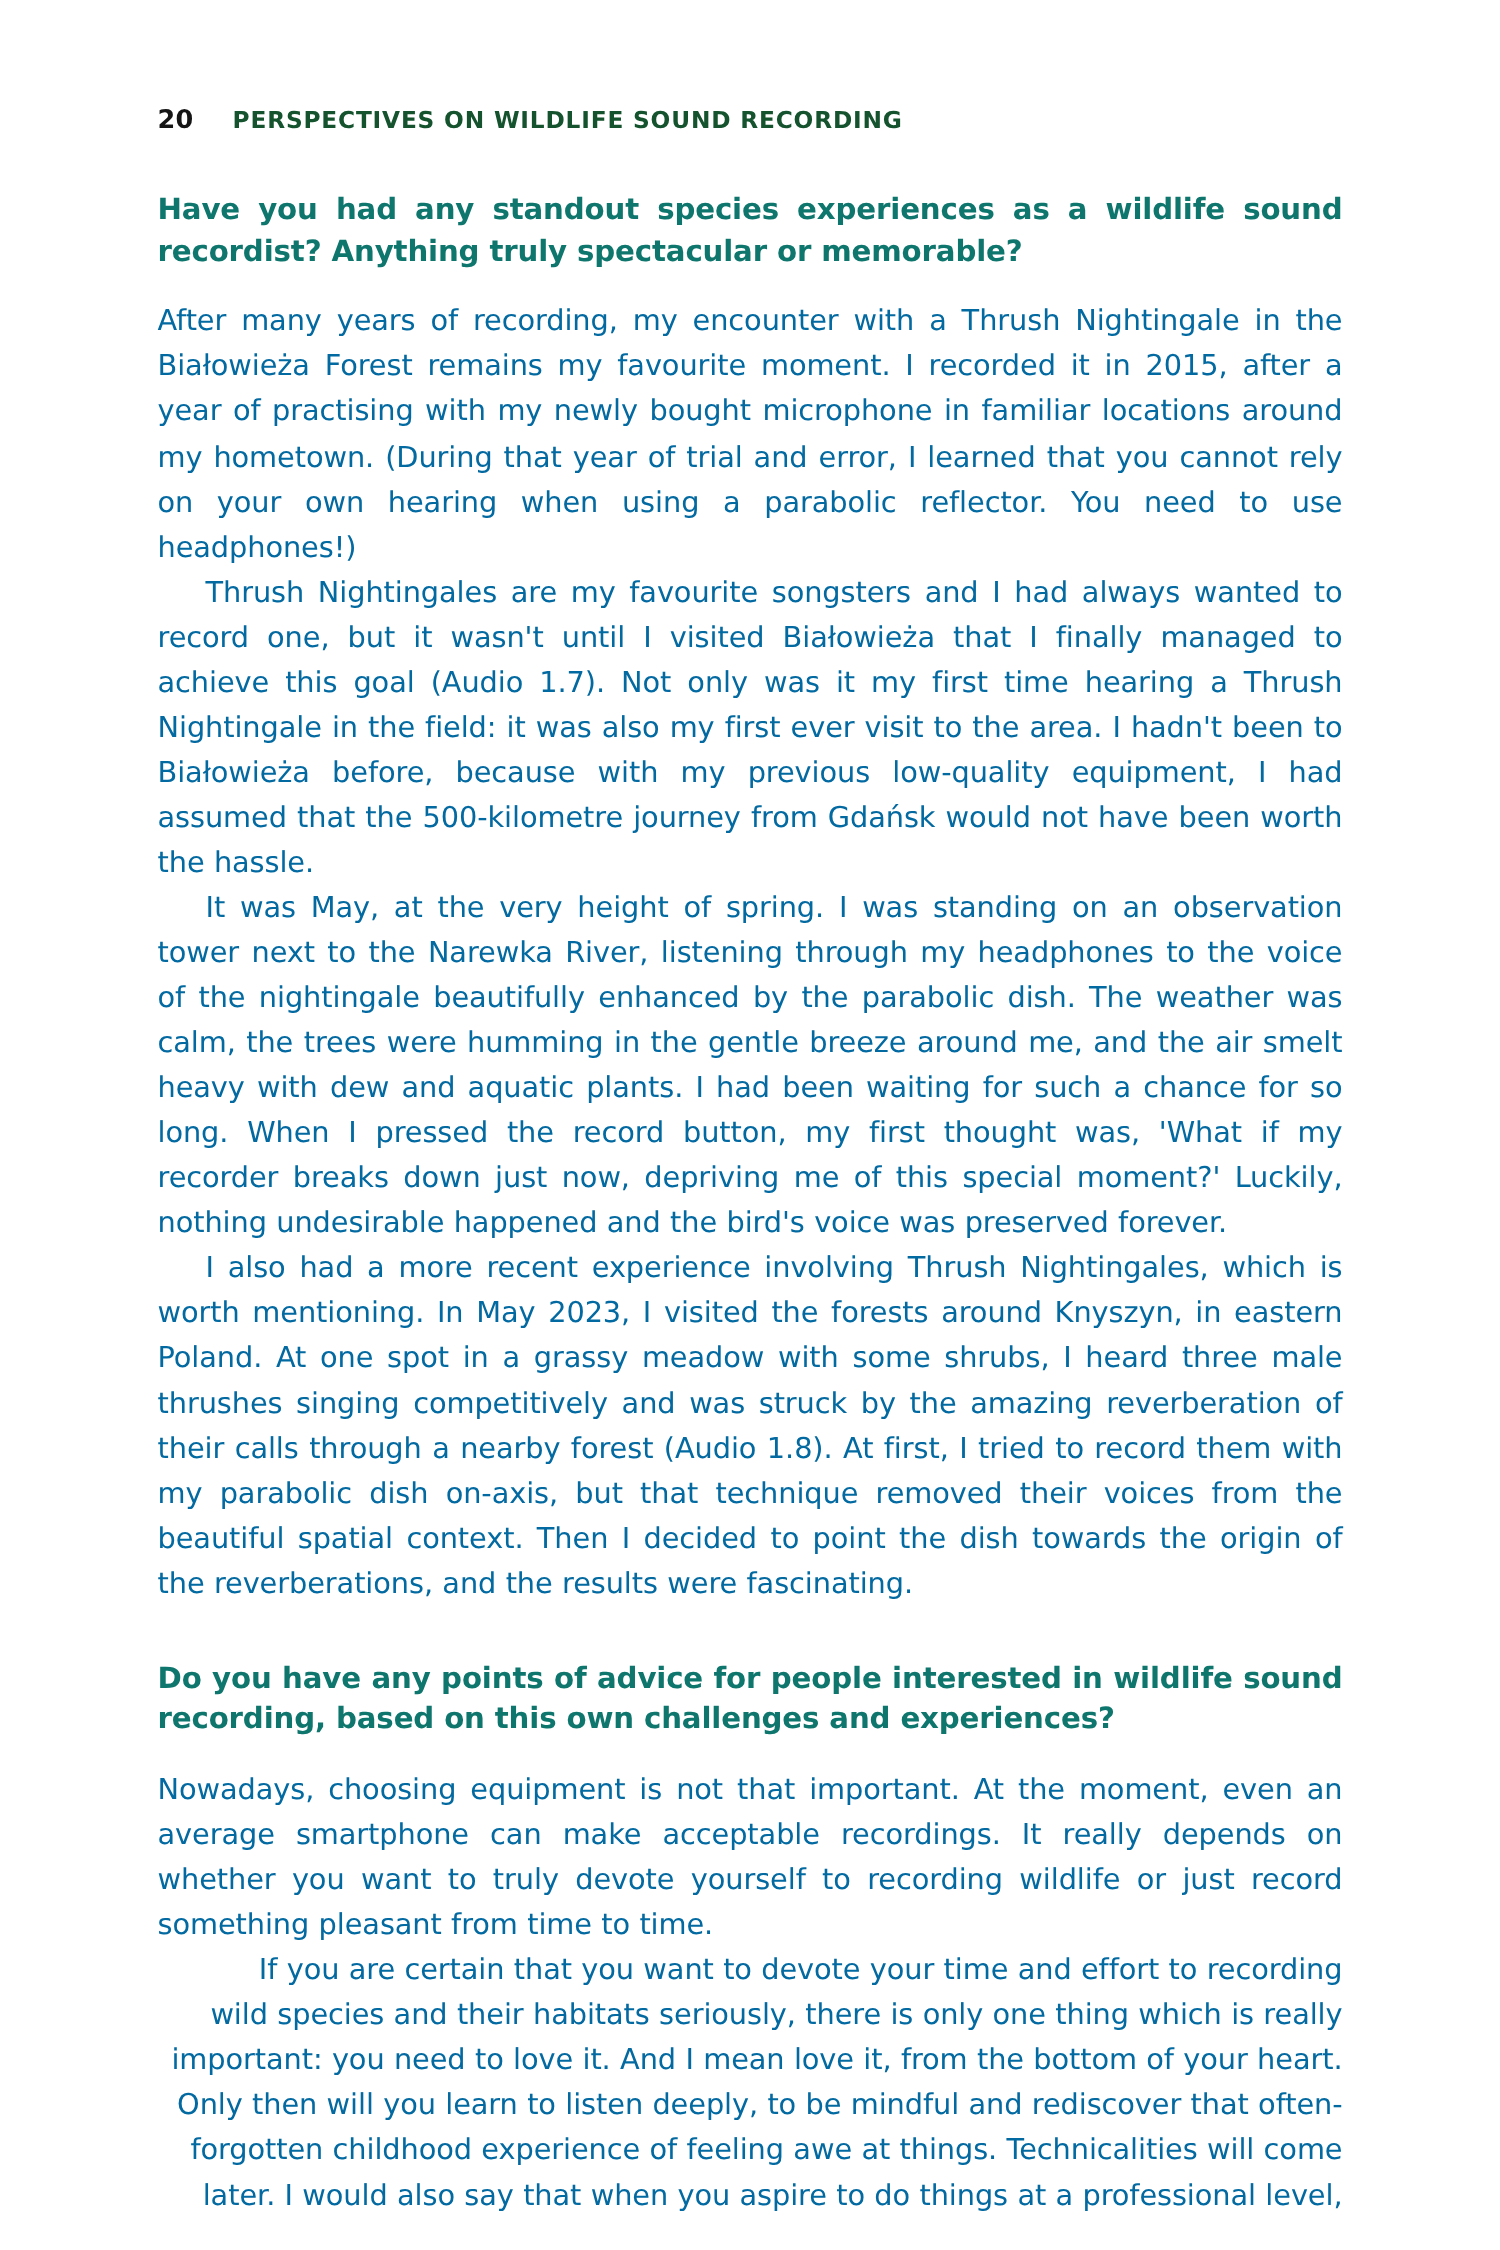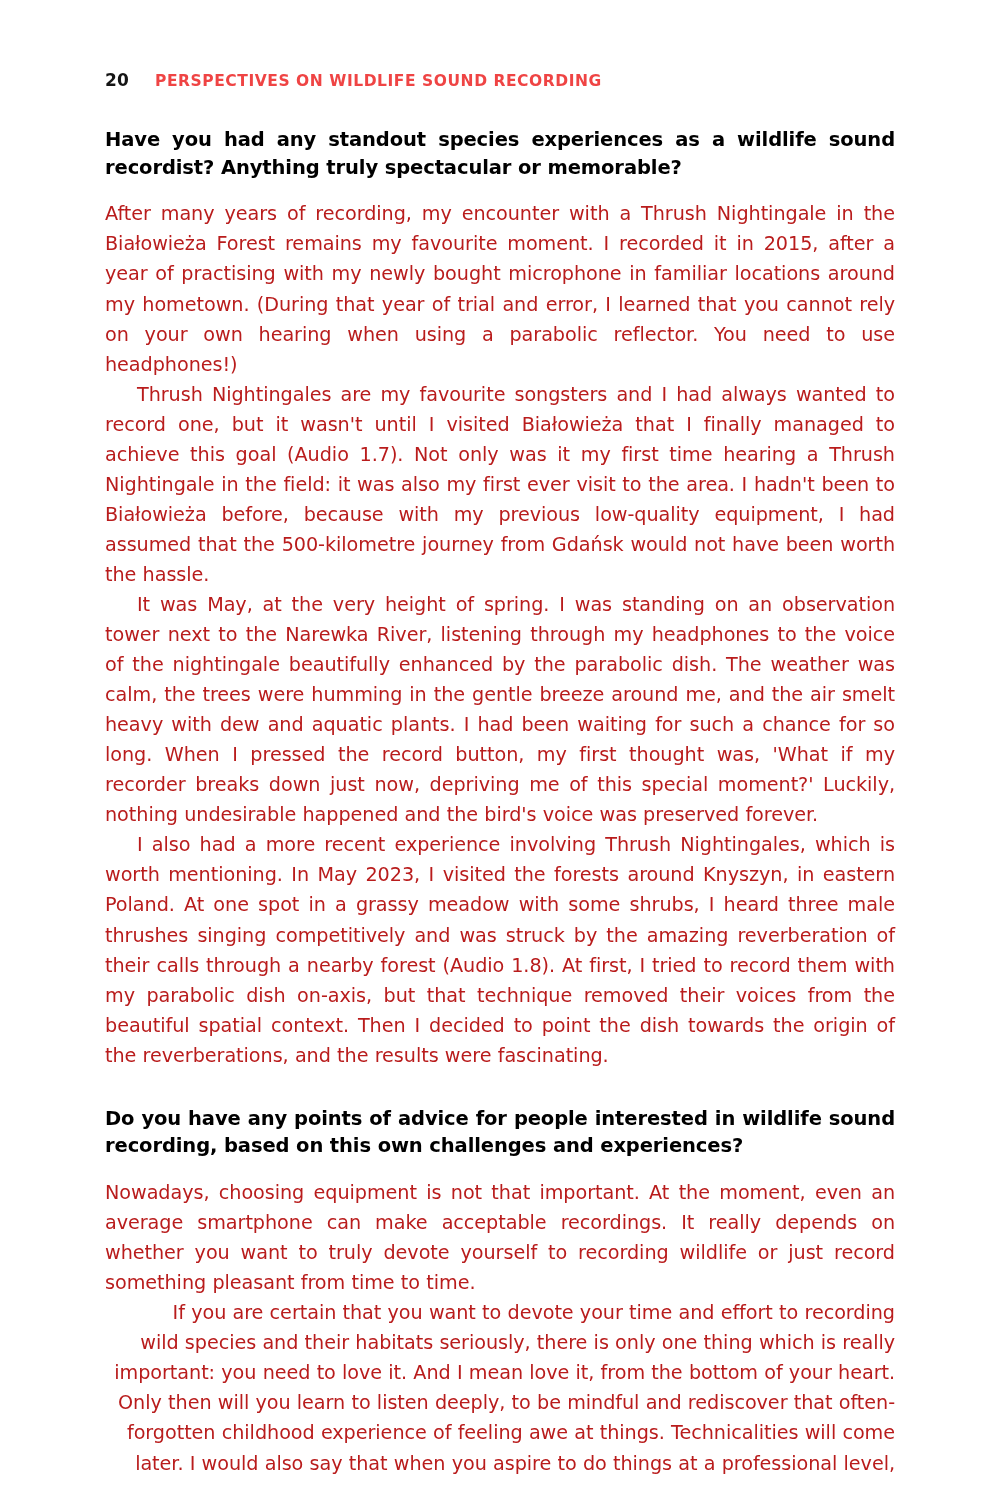--- a/index.html
+++ b/index.html
@@ -32,43 +32,43 @@
   .folio {
     font-size: 17px;
     font-weight: 700;
     letter-spacing: 0.2px;
     color: #151515;
   }
   .head-title {
     font-size: 15.5px;
     font-weight: 600;
     letter-spacing: 0.55px;
-    color: #ef4444;
+    color: #14532d;
     text-transform: uppercase;
   }
   h2.q {
     font-size: 19.5px;
     line-height: 1.42;
     font-weight: 700;
     margin: 0 0 18px 0;
-    color: #000000;
+    color: #0f766e;
     text-align: justify;
     text-justify: inter-word;
     letter-spacing: -0.1px;
   }
   h2.q.second {
     margin-top: 34px;
   }
   p.body {
     font-size: 19.2px;
     line-height: 1.565;
     margin: 0;
     text-align: justify;
     text-justify: inter-word;
-    color: #b91c1c;
+    color: #0369a1;
     letter-spacing: -0.05px;
     word-spacing: 0.2px;
   }
   p.body.indent {
     text-indent: 32px;
   }
   p.body.last-left {
     text-align: right;
   }
 </style>

